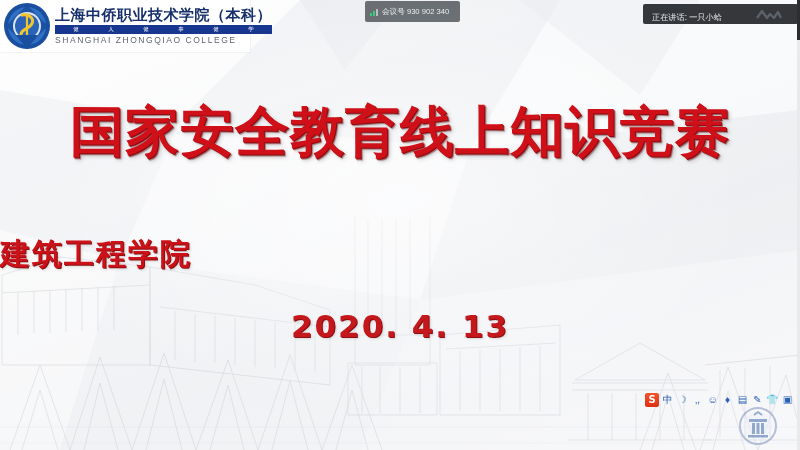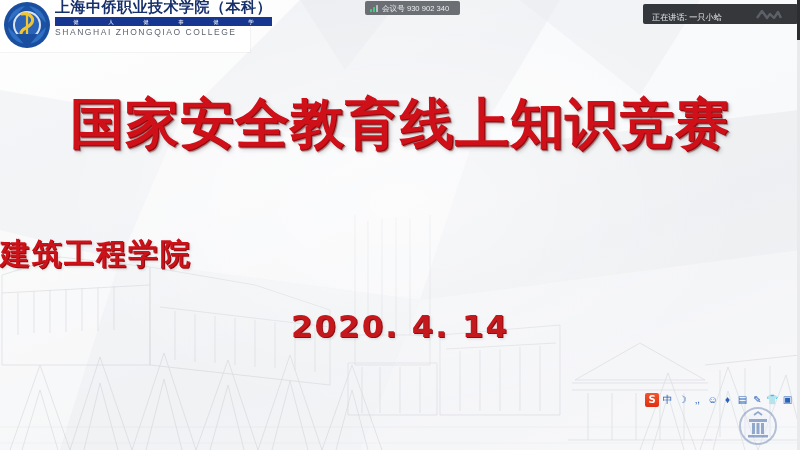--- a/index.html
+++ b/index.html
@@ -46,21 +46,21 @@
 
   
   .logo-plate {
     position: absolute;
     left: 0;
     top: 0;
     width: 250px;
     height: 52px;
     background: #ffffff;
     display: flex;
-    align-items: flex-start;
+    align-items: center;
     box-shadow: 0 0 0 1px rgba(0,0,0,.04);
   }
   .logo-mark {
     width: 50px;
     height: 50px;
     margin-left: 2px;
     flex: 0 0 auto;
   }
   .logo-text {
     margin-left: 3px;
@@ -98,21 +98,21 @@
     color: #5d6470;
     letter-spacing: 1.55px;
     white-space: nowrap;
   }
 
   
   .meeting-pill {
     position: absolute;
     left: 365px;
     top: 1px;
-    height: 14px;
+    height: 21px;
     padding: 0 7px 0 5px;
     background: rgba(96,100,104,.92);
     border-radius: 2px;
     display: flex;
     align-items: center;
     gap: 4px;
   }
   .sig {
     display: flex;
     align-items: flex-end;
@@ -161,21 +161,21 @@
     position: absolute;
     right: 16px;
     top: 5px;
   }
 
   
   .title-main {
     position: absolute;
     left: 0;
     right: 0;
-    top: 88px;
+    top: 96px;
     text-align: center;
     font-family: "DejaVu Sans", "Liberation Sans", sans-serif;
     font-size: 54px;
     font-weight: 700;
     letter-spacing: 1px;
     color: #cf1018;
     text-shadow:
       1px 1px 0 #8f0b10,
       2px 2px 1px rgba(90,8,12,.45),
       3px 3px 4px rgba(0,0,0,.18);
@@ -365,21 +365,21 @@
 
   <div class="speaker-pill">
     <span class="speaker-text">正在讲话: 一只小蛤</span>
     <svg class="speaker-wave" width="26" height="11" viewBox="0 0 26 11">
       <path d="M1 9 L6 2 L11 9 L14 5 L18 9 L22 3 L25 9" fill="none" stroke="#5c6068" stroke-width="2.4" stroke-linejoin="round"></path>
     </svg>
   </div>
 
   <div class="title-main">国家安全教育线上知识竞赛</div>
   <div class="title-sub">建筑工程学院</div>
-  <div class="title-date">2020. 4. 14</div>
+  <div class="title-date">2020. 4. 13</div>
 
   <svg class="crest" viewBox="0 0 40 40">
     <circle cx="20" cy="20" r="18" fill="none" stroke="#7d93bb" stroke-width="2"></circle>
     <circle cx="20" cy="20" r="14.5" fill="#e8eef7" opacity=".8"></circle>
     <path d="M11 13 H29 V16 H11 Z" fill="#3f67a8"></path>
     <path d="M14 17 h3 v11 h-3 Z M18.5 17 h3 v11 h-3 Z M23 17 h3 v11 h-3 Z" fill="#3f67a8"></path>
     <path d="M10 29 H30 V31.5 H10 Z" fill="#3f67a8"></path>
     <path d="M16 9 L20 6 L24 9" fill="none" stroke="#3f67a8" stroke-width="1.6"></path>
   </svg>
 

